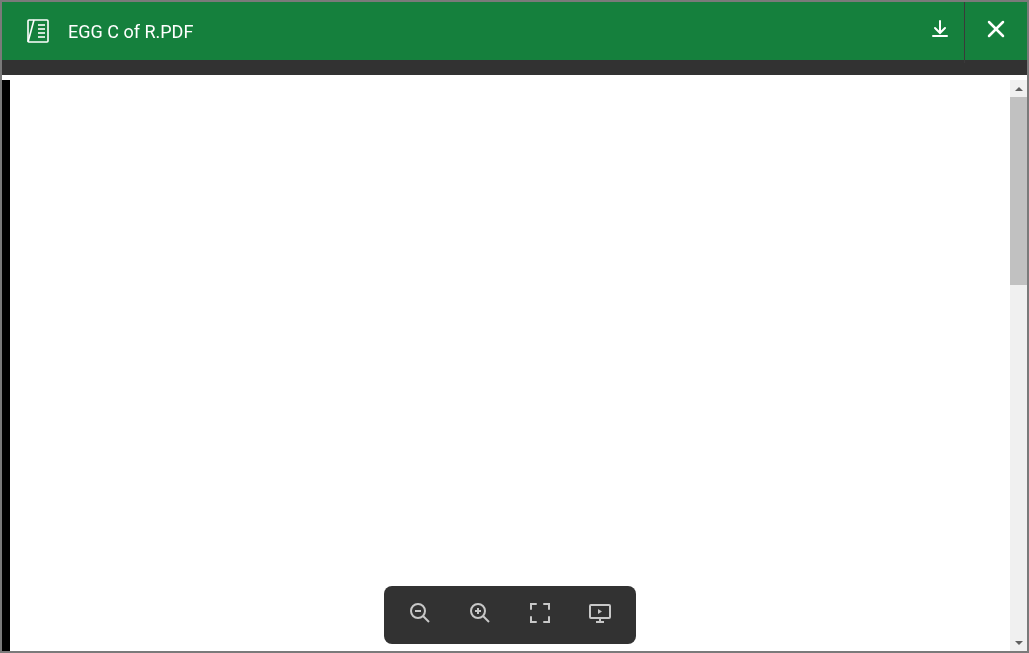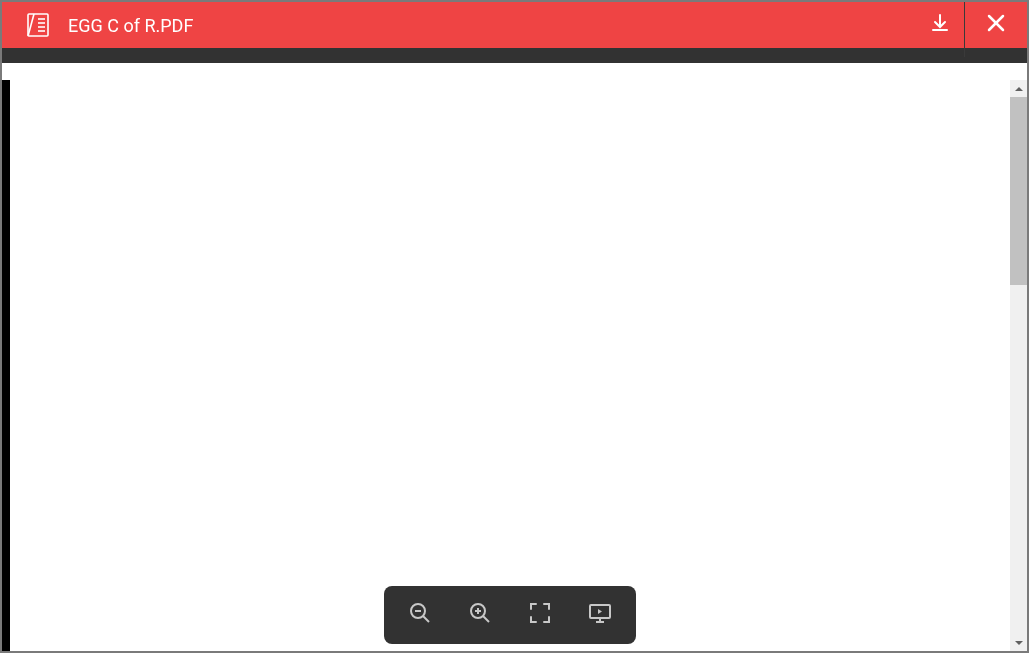--- a/index.html
+++ b/index.html
@@ -10,22 +10,22 @@
     body {
       font-family: -apple-system, BlinkMacSystemFont, "Segoe UI", Roboto, sans-serif;
       background: #fff;
       width: 1029px;
       height: 653px;
       overflow: hidden;
       position: relative;
       border: 2px solid #7a7a7a;
     }
     .header {
-      background: #ef4444;
-      height: 46px;
+      background: #15803d;
+      height: 58px;
       display: flex;
       align-items: center;
       padding-left: 22px;
       position: relative;
     }
     .doc-icon {
       width: 28px;
       height: 28px;
       margin-right: 16px;
       flex-shrink: 0;

